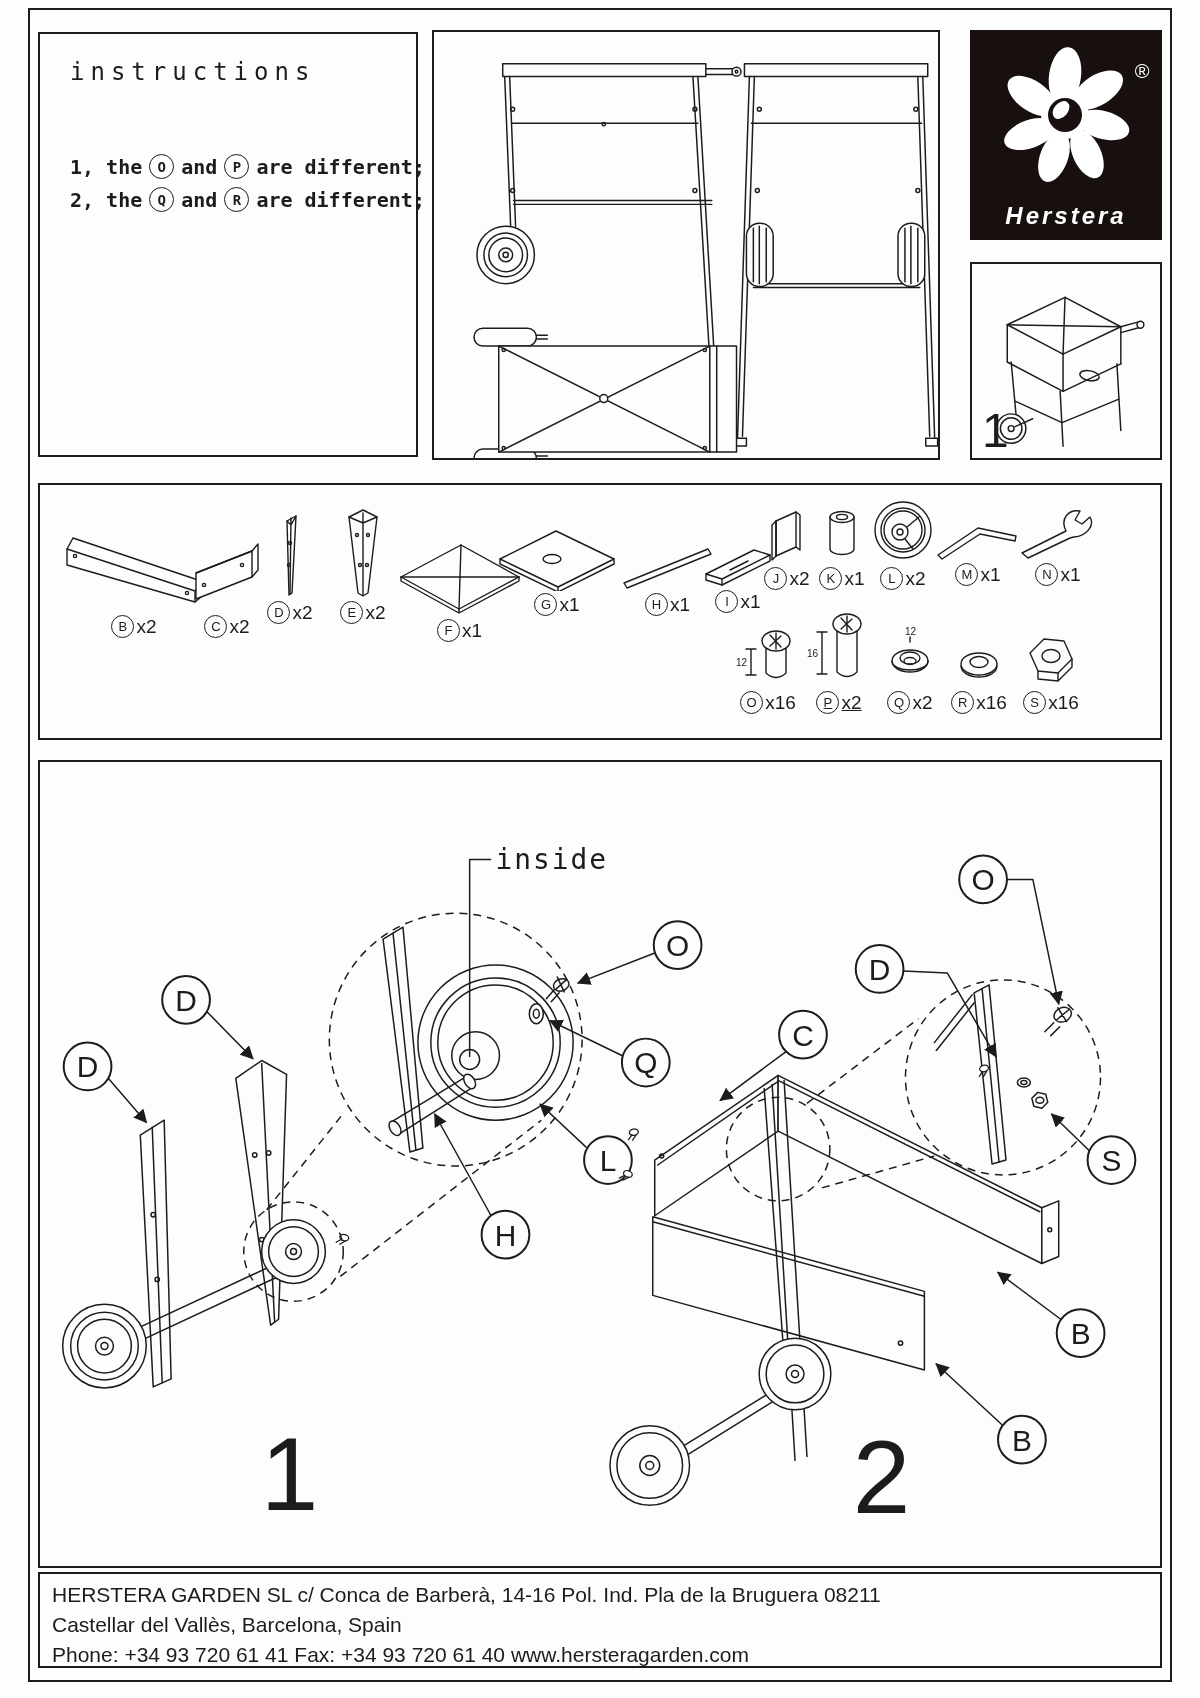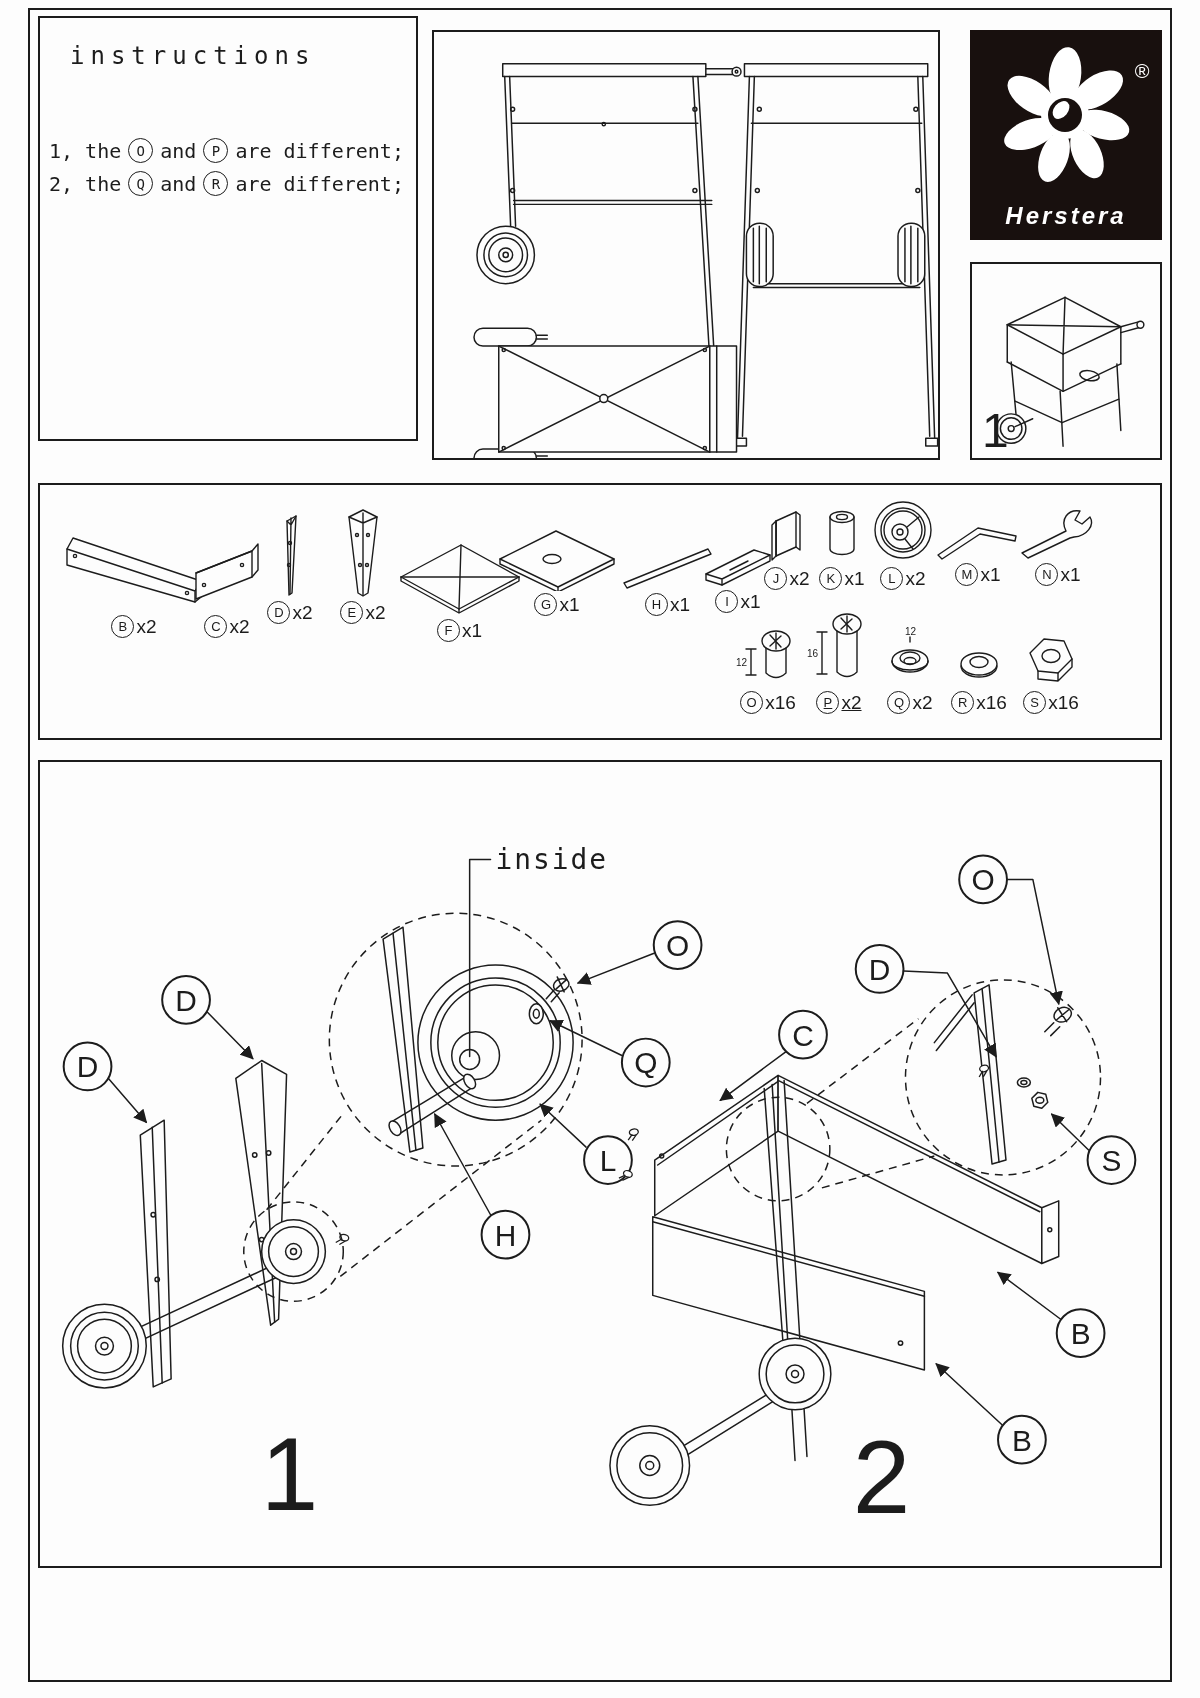--- a/index.html
+++ b/index.html
@@ -2,24 +2,24 @@
 <html><head>
 <meta charset="utf-8">
 <style>
   html,body{margin:0;padding:0;background:#ffffff;}
   .page{position:relative;width:1200px;height:1698px;background:#fdfdfd;overflow:hidden;
         font-family:"Liberation Sans",sans-serif;color:#1c1c1c;}
   .outer-border{position:absolute;left:28px;top:8px;width:1144px;height:1674px;
         border:2px solid #1c1c1c;box-sizing:border-box;}
   .box{position:absolute;border:2px solid #1c1c1c;background:#fdfdfd;box-sizing:border-box;}
   
-  .instructions-box{left:38px;top:16px;width:380px;height:425px;}
+  .instructions-box{left:38px;top:32px;width:380px;height:425px;}
   .instr-title{margin:24px 0 0 30px;font-family:"DejaVu Sans Mono",monospace;
         font-size:24px;letter-spacing:6px;}
-  .instr-lines{margin:68px 0 0 9px;font-family:"DejaVu Sans Mono",monospace;font-size:20px;}
+  .instr-lines{margin:68px 0 0 30px;font-family:"DejaVu Sans Mono",monospace;font-size:20px;font-weight:bold;}
   .instr-line{display:flex;align-items:center;gap:7px;margin-bottom:8px;white-space:nowrap;}
   .circ{display:inline-flex;align-items:center;justify-content:center;width:23px;height:23px;
         border:1.6px solid #1c1c1c;border-radius:50%;font-size:14px;flex:0 0 auto;
         font-family:"DejaVu Sans Mono",monospace;}
   
   .views-box{left:432px;top:30px;width:508px;height:430px;}
   .views-box svg{display:block;width:100%;height:100%;}
   
   .logo-box{position:absolute;left:970px;top:30px;width:192px;height:210px;background:#18100e;}
   .logo-box svg{display:block;width:100%;height:100%;}
@@ -572,13 +572,18 @@
         <g>
           <circle class="lblc" cx="986" cy="681" r="24"></circle>
           <text class="lblt" x="986" y="692" text-anchor="middle">B</text>
           <path class="ln" d="M966,666 L900,605" marker-end="url(#arr)"></path>
         </g>
         <text class="bignum" x="845" y="755" text-anchor="middle">2</text>
       </g>
     </svg>
   </section>
 
+  <section class="box footer-box">
+    <div>HERSTERA GARDEN SL  c/ Conca de Barberà, 14-16 Pol. Ind. Pla de la Bruguera 08211</div>
+    <div>Castellar del Vallès, Barcelona, Spain</div>
+    <div>Phone: +34 93 720 61 41  Fax: +34 93 720 61 40   www.hersteragarden.com</div>
+  </section>
 </div>
 
 </body></html>

